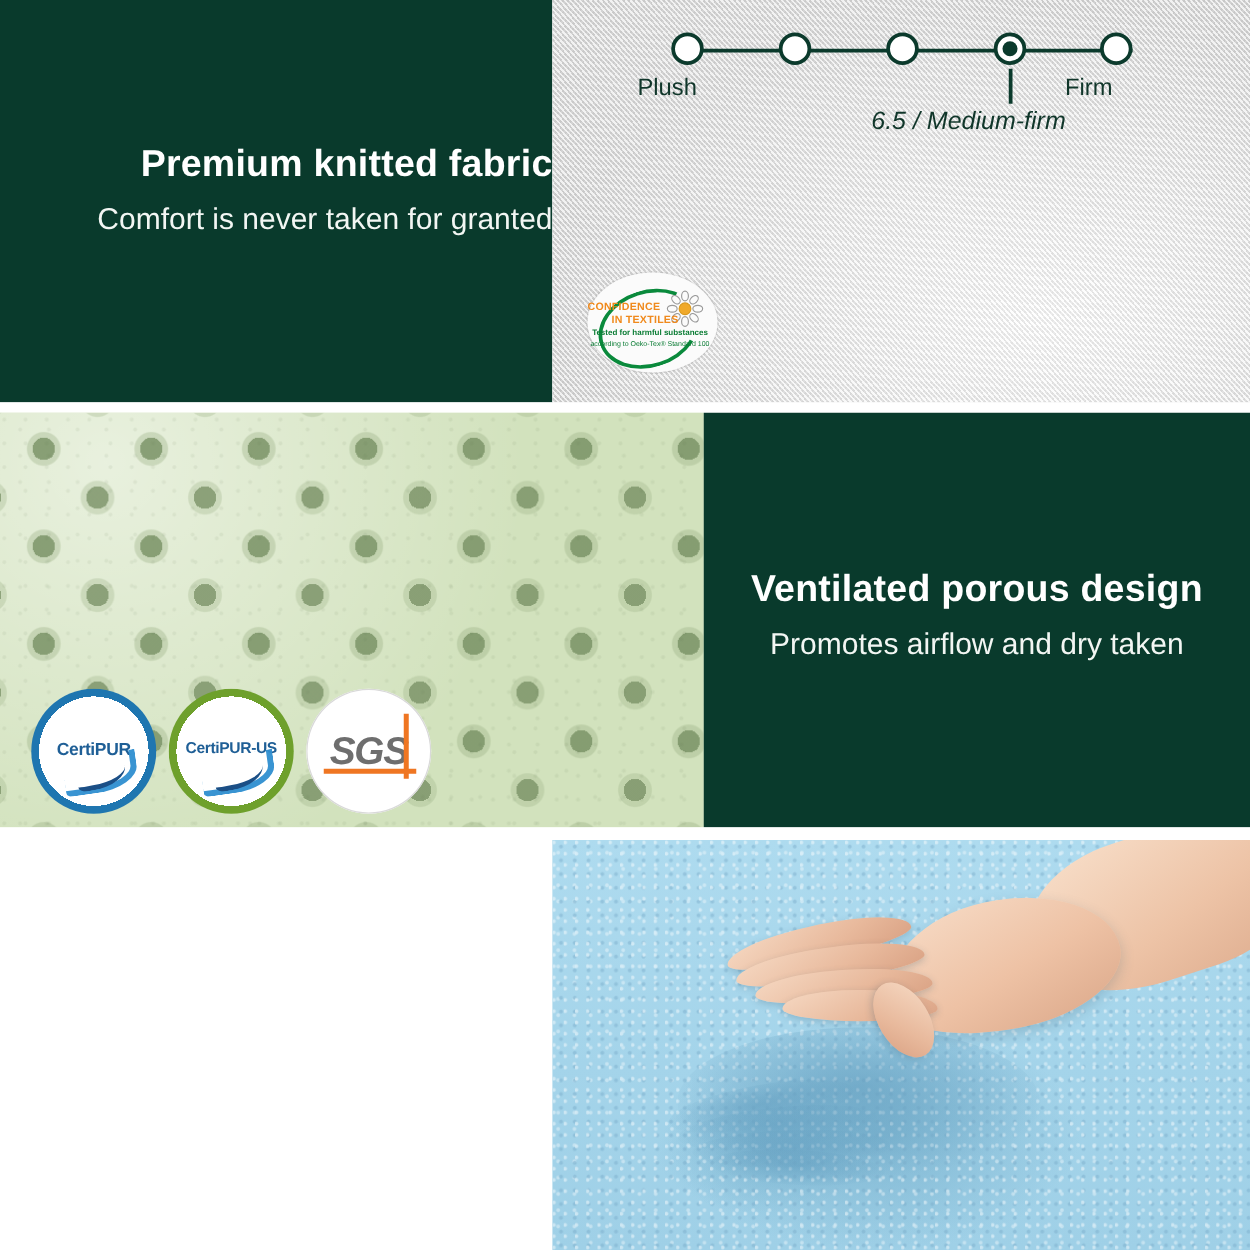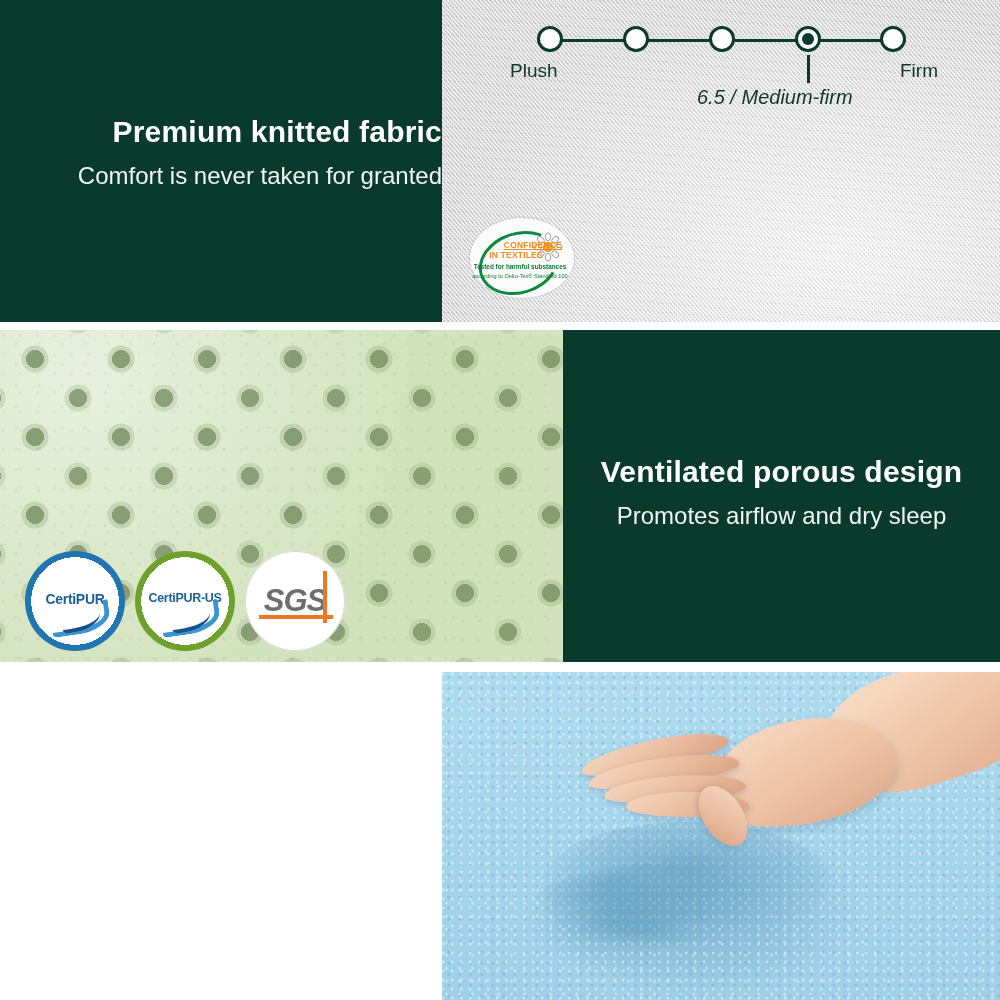--- a/index.html
+++ b/index.html
@@ -47,22 +47,22 @@
   .tick{position:absolute;width:3px;height:28px;background:#0b3a2c;}
 
   
   #oeko{position:absolute;left:470px;top:218px;width:104px;height:80px;}
   .oeko-circle{position:absolute;inset:0;border-radius:50%;
         background:#fbfbfb;box-shadow:0 0 0 1px rgba(0,0,0,.07);
         width:104px;height:80px;border-radius:50%;}
   .oeko-arc{position:absolute;left:8px;top:14px;width:76px;height:56px;
         border:3px solid #0a8a3c;border-radius:50%;
         border-right-color:transparent;transform:rotate(-18deg);}
-  .oeko-t1{position:absolute;left:0;top:22px;width:92px;text-align:right;
-        font-size:8.5px;font-weight:bold;color:#f08a1d;letter-spacing:.2px;text-decoration:underline;}
+  .oeko-t1{position:absolute;left:0;top:22px;width:92px;text-align:left;
+        font-size:8.5px;font-weight:bold;color:#f08a1d;letter-spacing:.2px;}
   .oeko-t2{position:absolute;left:0;top:32px;width:92px;text-align:center;
         font-size:8.5px;font-weight:bold;color:#f08a1d;letter-spacing:.2px;}
   .oeko-t3{position:absolute;left:0;top:45px;width:100px;text-align:center;
         font-size:6.4px;font-weight:bold;color:#0a7c34;}
   .oeko-t4{position:absolute;left:0;top:55px;width:100px;text-align:center;
         font-size:5.6px;color:#0a7c34;}
   .oeko-flower{position:absolute;right:9px;top:12px;width:34px;height:34px;}
 
   
   #porous-photo{left:0;width:563px;background:#d3e3bf;}
@@ -164,21 +164,21 @@
 
       <div class="node" style="left:95px;"></div>
       <div class="node" style="left:181px;"></div>
       <div class="node" style="left:267px;"></div>
       <div class="node active" style="left:353px;"></div>
       <div class="node" style="left:438px;"></div>
 
       <div class="tick" style="left:365px;top:55px;"></div>
 
       <span class="scale-label" style="left:68px;top:60px;">Plush</span>
-      <span class="scale-label" style="left:410px;top:60px;padding-left:48px;">Firm</span>
+      <span class="scale-label" style="left:410px;top:60px;">Firm</span>
       <span class="scale-label" style="left:255px;top:86px;font-size:20px;font-style:italic;">6.5 / Medium-firm</span>
     </div>
 
     <div id="oeko">
       <div class="oeko-circle"></div>
       <div class="oeko-arc"></div>
       <svg class="oeko-flower" viewBox="0 0 40 40">
         <g stroke="#9a9a9a" stroke-width="1.1" fill="none">
           <circle cx="20" cy="20" r="5.5" fill="#f0a92a" stroke="#d9991f"></circle>
           <g>
@@ -204,21 +204,21 @@
 
   <div class="row" id="row-porous">
 
     <div class="half" id="porous-photo">
       <div class="foam-green"></div>
     </div>
 
     <div class="half green" id="porous-green">
       <div class="copy" style="top:125px;">
         <div class="headline">Ventilated porous design</div>
-        <div class="subline">Promotes airflow and dry sleep</div>
+        <div class="subline">Promotes airflow and dry taken</div>
       </div>
     </div>
   </div>
 
   <div id="certs">
 
     <div class="badge" id="badge-certipur">
       <svg class="badge-ring-text" viewBox="0 0 100 100">
         <defs>
           <path id="cp-top" d="M 13,50 A 37,37 0 0 1 87,50"></path>

